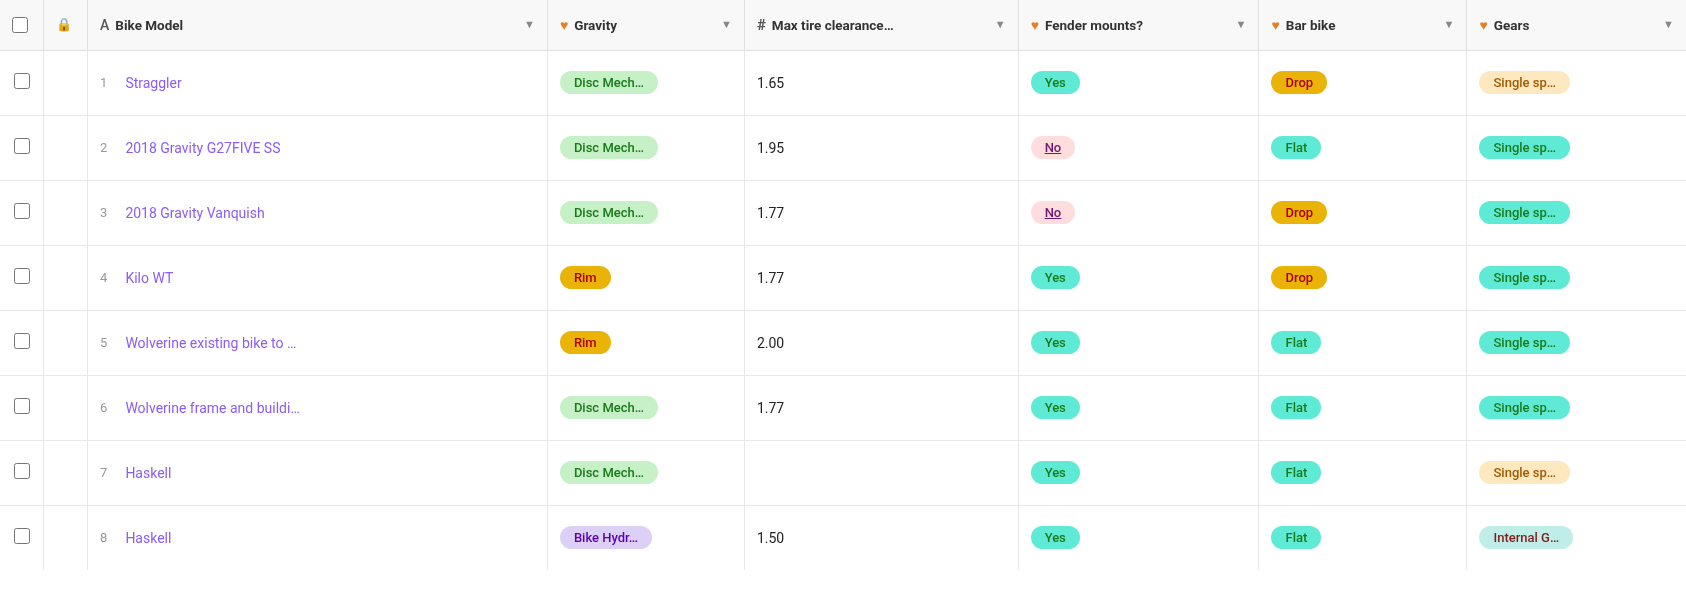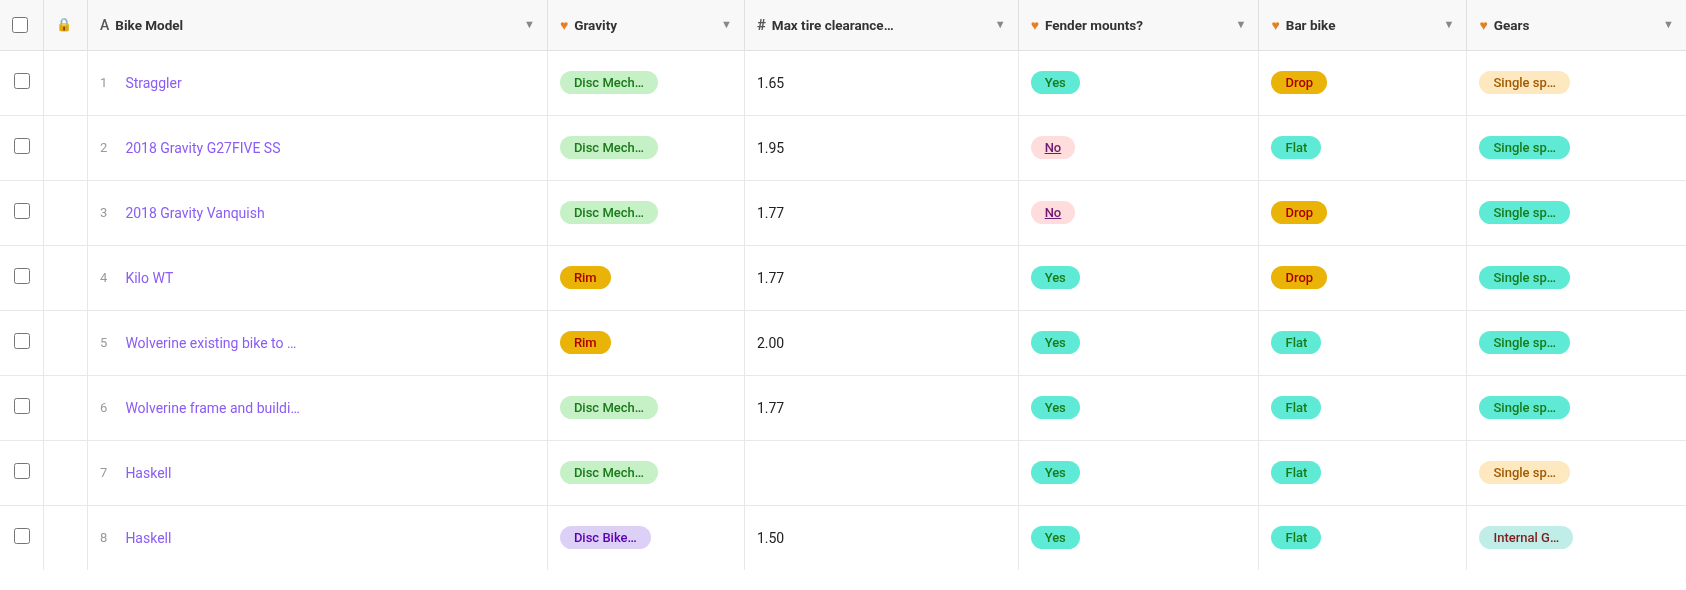--- a/index.html
+++ b/index.html
@@ -360,21 +360,21 @@
         </tr>
         <tr>
           <td class="checkbox-cell"><input type="checkbox" style=""></td>
           <td></td>
           <td>
             <div style="display:flex;align-items:center;gap:18px;">
     <span class="row-num">8</span>
     <span class="bike-name">Haskell</span>
   </div>
           </td>
-          <td><span class="badge badge-purple">Disc Bike…</span></td>
+          <td><span class="badge badge-purple">Bike Hydr…</span></td>
           <td>
             <span class="num-value">1.50</span>
           </td>
           <td><span class="badge badge-lime">Yes</span></td>
           <td><span class="badge badge-lime">Flat</span></td>
           <td><span class="badge badge-teal">Internal G…</span></td>
         </tr>
       </tbody>
   </table>
 </div>

